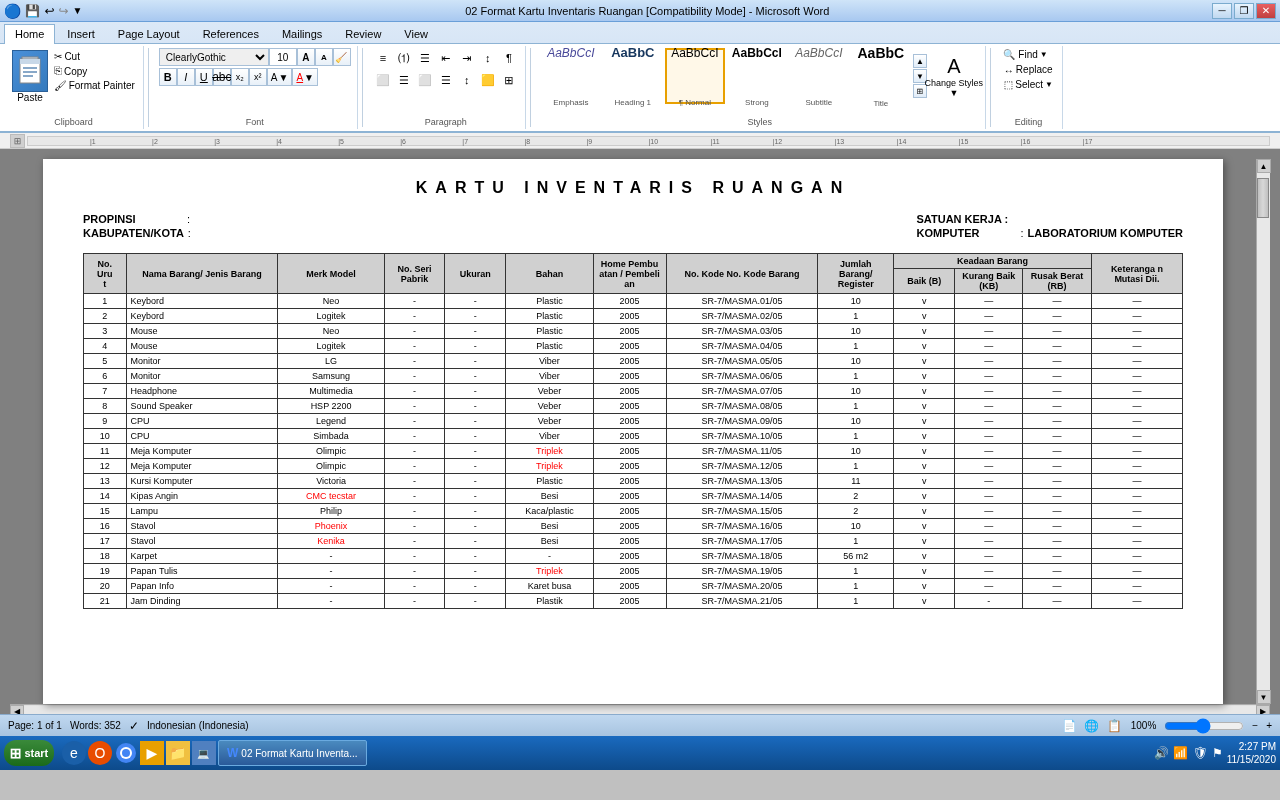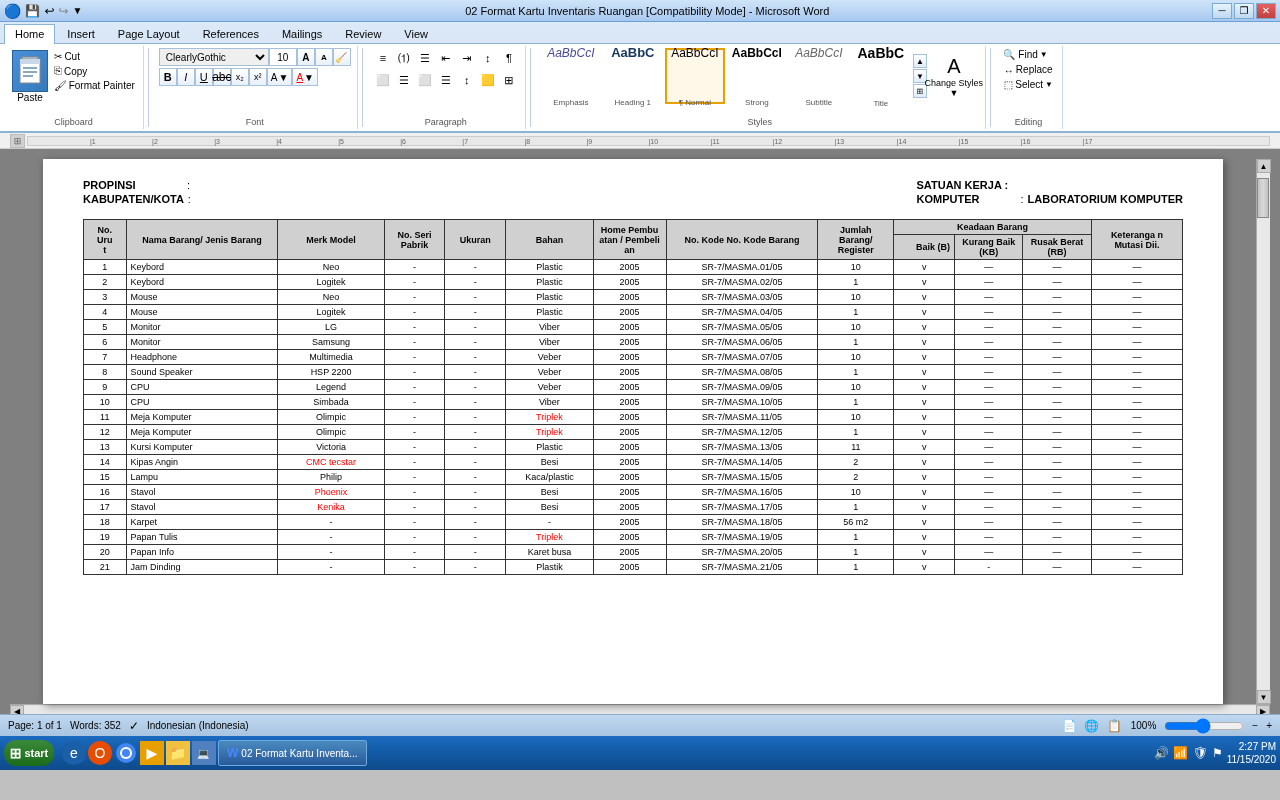--- a/index.html
+++ b/index.html
@@ -622,20 +622,21 @@
       <span style="position:absolute; left:80%; font-size:7px; color:#666;">|16</span>
       <span style="position:absolute; left:85%; font-size:7px; color:#666;">|17</span>
     </div>
   </div>
 </div>
 
 <div class="document-area">
   <div class="doc-wrapper">
     <div class="document">
 
+      <div class="doc-title">KARTU   INVENTARIS   RUANGAN</div>
 
       <div class="doc-meta">
         <div class="meta-left">
           <div class="meta-row">
             <span class="meta-label">PROPINSI</span>
             <span>:</span>
           </div>
           <div class="meta-row">
             <span class="meta-label">KABUPATEN/KOTA</span>
             <span>:</span>
@@ -662,21 +663,21 @@
             <th rowspan="2" style="width:40px;">No. Seri Pabrik</th>
             <th rowspan="2" style="width:38px;">Ukuran</th>
             <th rowspan="2" style="width:55px;">Bahan</th>
             <th rowspan="2" style="width:48px;">Home Pembu atan / Pembeli an</th>
             <th rowspan="2" style="width:100px;">No. Kode No. Kode Barang</th>
             <th rowspan="2" style="width:50px;">Jumlah Barang/ Register</th>
             <th colspan="3">Keadaan Barang</th>
             <th rowspan="2" style="width:60px;text-align:center;">Keteranga n Mutasi Dii.</th>
           </tr>
           <tr>
-            <th style="width:40px;text-align:right;">Baik (B)</th>
+            <th style="width:40px;">Baik (B)</th>
             <th style="width:45px;">Kurang Baik (KB)</th>
             <th style="width:45px;">Rusak Berat (RB)</th>
           </tr>
         </thead>
         <tbody id="table-body">
         <tr>
       <td>1</td>
       <td class="left">Keybord</td>
       <td style="">Neo</td>
       <td>-</td>

